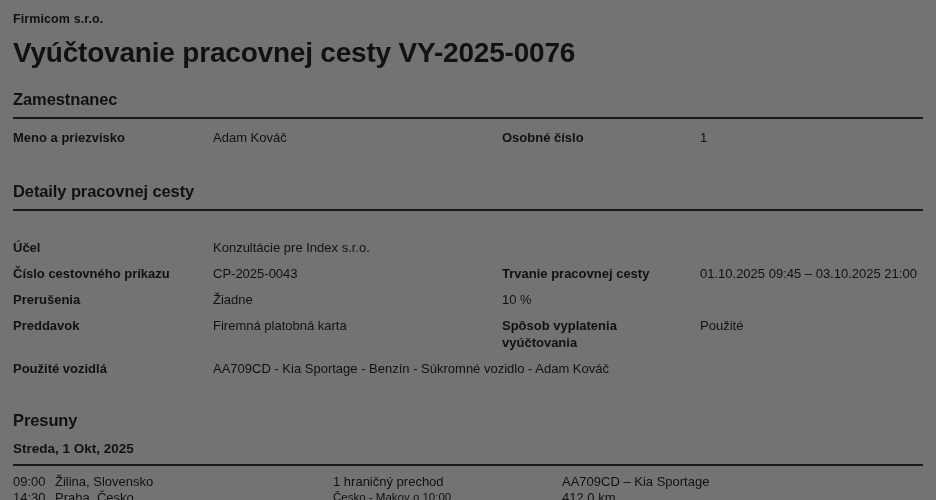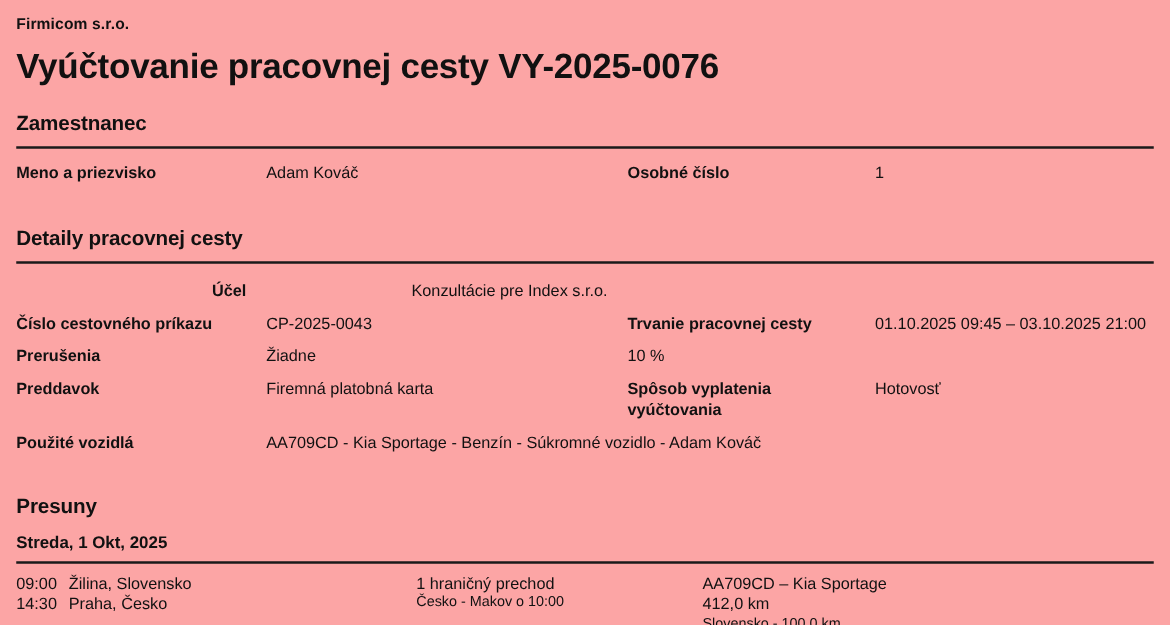--- a/index.html
+++ b/index.html
@@ -9,21 +9,21 @@
     color: #111111;
     font-family: "Liberation Sans", "DejaVu Sans", sans-serif;
     -webkit-font-smoothing: antialiased;
   }
   .page {
     width: 936px;
     height: 500px;
     box-sizing: border-box;
     padding: 8px 13px 0 13px;
     overflow: hidden;
-    background: #fca5a5;
+    background: #737373;
   }
   .company {
     font-size: 12.5px;
     font-weight: 700;
     margin: 4px 0 0 0;
     letter-spacing: 0.1px;
   }
   .doc-title {
     font-size: 28px;
     font-weight: 700;
@@ -47,21 +47,21 @@
   .field-grid {
     display: grid;
     grid-template-columns: 184px 273px 182px 1fr;
     column-gap: 16px;
     font-size: 13px;
     line-height: 17px;
   }
   .field-grid .lbl { font-weight: 700; }
   .row { margin-top: 10px; }
   .details-rows .row { margin-top: 9px; }
-  .details-rows .row-first { margin-top: 13px; text-align: right; }
+  .details-rows .row-first { margin-top: 28px; }
   .span-rest { grid-column: 2 / 5; }
   .day-heading {
     font-size: 13.5px;
     font-weight: 700;
     margin: 11px 0 0 0;
   }
   
   .transfer-grid {
     display: grid;
     grid-template-columns: 320px 229px 1fr;
@@ -118,21 +118,21 @@
     <div class="field-grid row">
       <div class="lbl">Prerušenia</div>
       <div>Žiadne</div>
       <div>10 %</div>
     </div>
 
     <div class="field-grid row">
       <div class="lbl">Preddavok</div>
       <div>Firemná platobná karta</div>
       <div class="lbl">Spôsob vyplatenia vyúčtovania</div>
-      <div>Hotovosť</div>
+      <div>Použité</div>
     </div>
 
     <div class="field-grid row">
       <div class="lbl">Použité vozidlá</div>
       <div class="span-rest">AA709CD - Kia Sportage - Benzín - Súkromné vozidlo - Adam Kováč</div>
     </div>
 
   </div>
 
   <h2 class="section-heading h-presuny">Presuny</h2>

